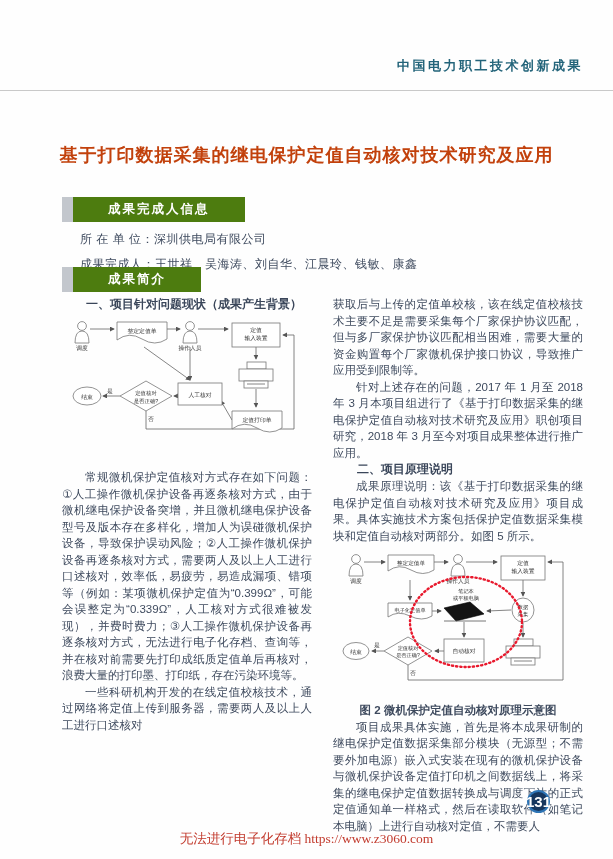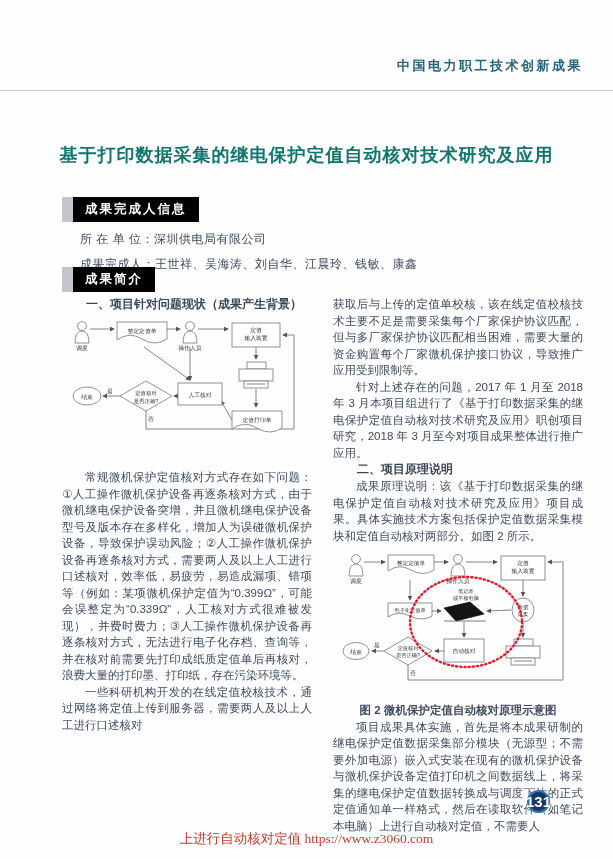--- a/index.html
+++ b/index.html
@@ -13,27 +13,27 @@
     position:absolute; top:57px; right:30px;
     color:#23647a; font-weight:bold; font-size:13px; letter-spacing:2.5px;
   }
   .header-rule {
     position:absolute; top:90px; left:0; width:613px; height:0;
     border-top:1px solid #c9c9c9;
   }
   .doc-title {
     position:absolute; top:143px; left:0; width:613px; text-align:center;
     font-family:"Liberation Serif","DejaVu Serif",serif;
-    font-weight:bold; font-size:18px; color:#0f766e; letter-spacing:1px;
+    font-weight:bold; font-size:18px; color:#c2410c; letter-spacing:1px;
   }
   .badge { position:absolute; display:flex; align-items:stretch; height:25px; }
   .badge-accent { width:11px; background:#c3c7cd; }
   .badge-box {
-    background:#000000; color:#ffffff; font-size:12.5px; font-weight:bold;
-    display:flex; align-items:center; padding:0 12px; letter-spacing:2px;
+    background:#4d7c0f; color:#ffffff; font-size:12.5px; font-weight:bold;
+    display:flex; align-items:center; padding:0 35px; letter-spacing:2px;
   }
   .badge-authors { left:62px; top:197px; }
   .badge-intro   { left:62px; top:267px;text-align:center; }
   .authors-block {
     position:absolute; left:80px; top:227px; font-size:12px; line-height:25px;
     color:#3e4a5e; letter-spacing:0.5px;
   }
   .columns {
     position:absolute; left:62px; top:296px; width:521px;
     display:flex; gap:21px;
@@ -155,21 +155,21 @@
       </div>
 
       <p>常规微机保护定值核对方式存在如下问题：①人工操作微机保护设备再逐条核对方式，由于微机继电保护设备突增，并且微机继电保护设备型号及版本存在多样化，增加人为误碰微机保护设备，导致保护误动风险；②人工操作微机保护设备再逐条核对方式，需要两人及以上人工进行口述核对，效率低，易疲劳，易造成漏项、错项等（例如：某项微机保护定值为“0.399Ω”，可能会误整定为“0.339Ω”，人工核对方式很难被发现），并费时费力；③人工操作微机保护设备再逐条核对方式，无法进行电子化存档、查询等，并在核对前需要先打印成纸质定值单后再核对，浪费大量的打印墨、打印纸，存在污染环境等。</p>
       <p>一些科研机构开发的在线定值校核技术，通过网络将定值上传到服务器，需要两人及以上人工进行口述核对</p>
     </div>
 
     <div class="col">
       <p class="cont">获取后与上传的定值单校核，该在线定值校核技术主要不足是需要采集每个厂家保护协议匹配，但与多厂家保护协议匹配相当困难，需要大量的资金购置每个厂家微机保护接口协议，导致推广应用受到限制等。</p>
       <p>针对上述存在的问题，2017 年 1 月至 2018 年 3 月本项目组进行了《基于打印数据采集的继电保护定值自动核对技术研究及应用》职创项目研究，2018 年 3 月至今对项目成果整体进行推广应用。</p>
       <div class="sec-heading">二、项目原理说明</div>
-      <p>成果原理说明：该《基于打印数据采集的继电保护定值自动核对技术研究及应用》项目成果。具体实施技术方案包括保护定值数据采集模块和定值自动核对两部分。如图 2 所示。</p>
+      <p>成果原理说明：该《基于打印数据采集的继电保护定值自动核对技术研究及应用》项目成果。具体实施技术方案包括保护定值数据采集模块和定值自动核对两部分。如图 5 所示。</p>
 
       <div class="fig">
         <svg width="245" height="152" viewBox="0 0 245 152">
           <defs>
             <marker id="ah2" markerWidth="7" markerHeight="7" refX="5" refY="3" orient="auto">
               <path d="M0,0 L6,3 L0,6 Z" fill="#555"></path>
             </marker>
           </defs>
           <g>
             <line class="wire" x1="28" y1="14" x2="49" y2="14" marker-end="url(#ah2)"></line>
@@ -230,15 +230,15 @@
         </svg>
       </div>
       <p class="fig-caption">图 2  微机保护定值自动核对原理示意图</p>
 
       <p>项目成果具体实施，首先是将本成果研制的继电保护定值数据采集部分模块（无源型；不需要外加电源）嵌入式安装在现有的微机保护设备与微机保护设备定值打印机之间数据线上，将采集的继电保护定值数据转换成与调度下达的正式定值通知单一样格式，然后在读取软件（如笔记本电脑）上进行自动核对定值，不需要人</p>
     </div>
   </div>
 
   <div class="page-circle">131</div>
 
-  <a class="site-footer" href="#">上进行自动核对定值 https://www.z3060.com</a>
+  <a class="site-footer" href="#">无法进行电子化存档 https://www.z3060.com</a>
 
 </div>
 
 </body></html>

